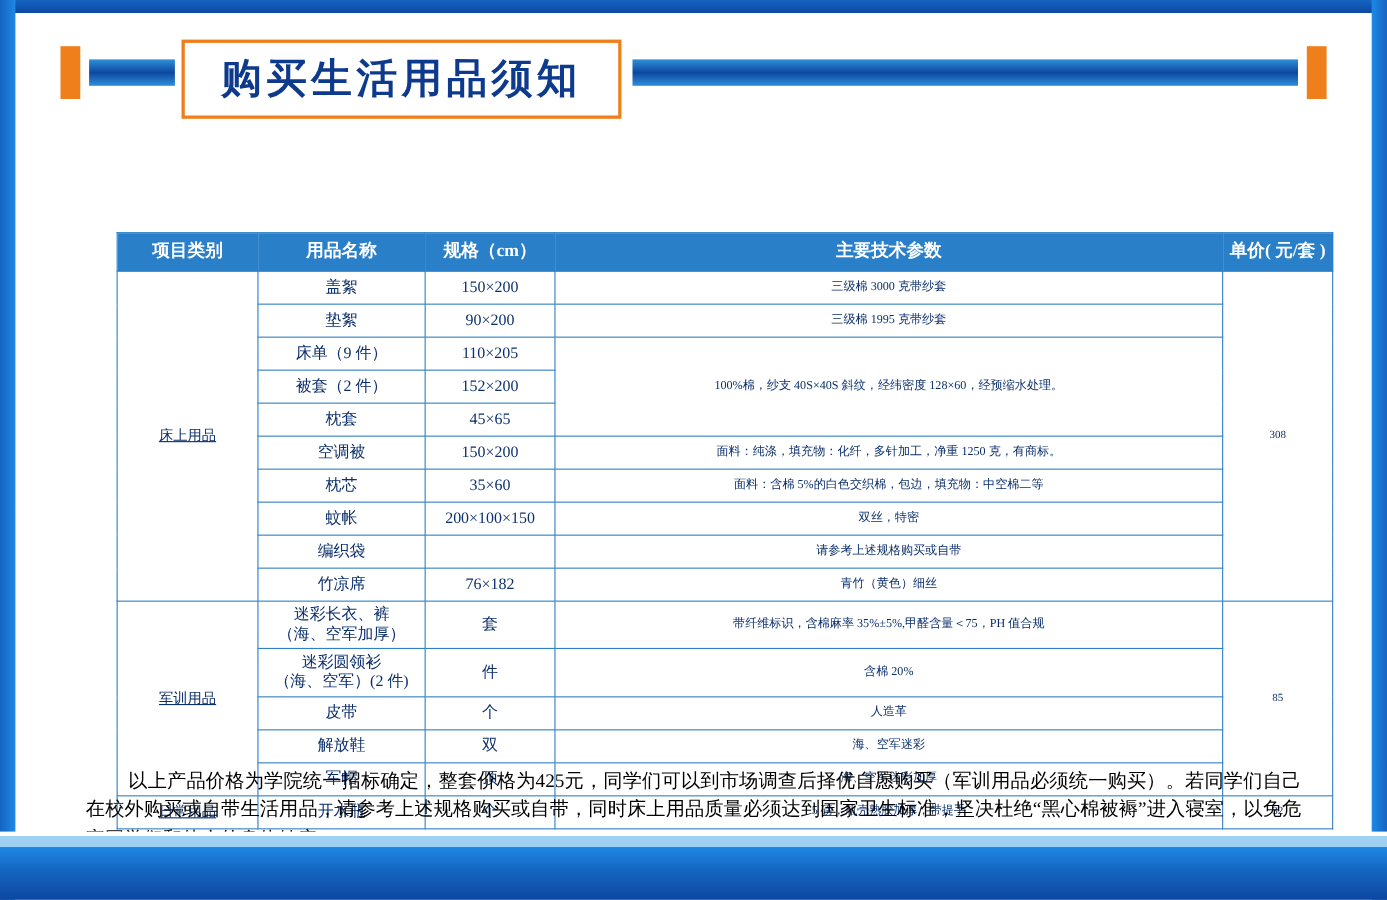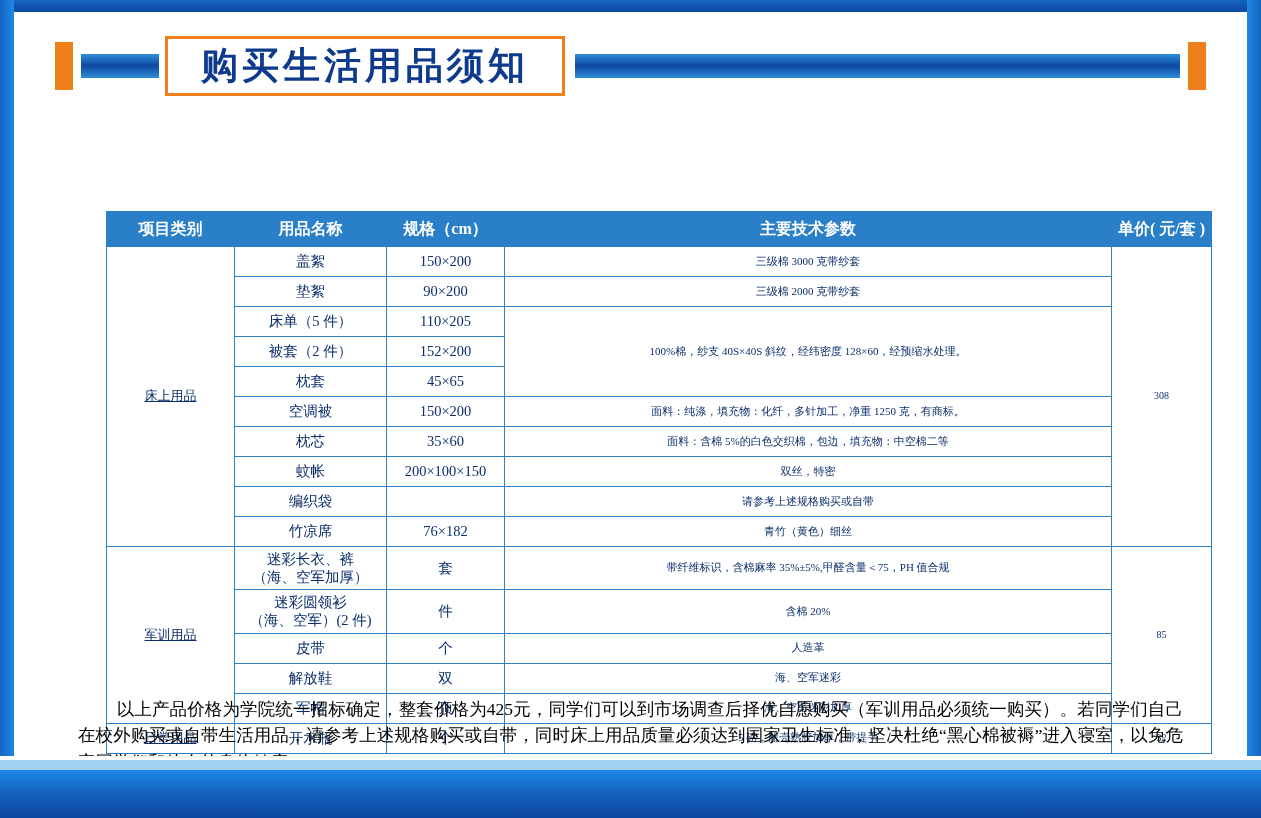--- a/index.html
+++ b/index.html
@@ -94,21 +94,21 @@
     position: absolute;
     left: 520px; right: 26px; top: 18px;
     height: 24px;
     background: linear-gradient(to bottom, #2f8fd8 0%, #0d47a1 50%, #2f8fd8 100%);
   }
   .title-box {
     position: absolute;
     left: 110px;
     top: 0;
     width: 400px;
-    height: 60px;
+    height: 72px;
     border: 3px solid #ef7f1a;
     box-sizing: border-box;
     background: #ffffff;
     display: flex;
     align-items: center;
     justify-content: center;
   }
   .title-text {
     font-family: "Liberation Serif", "DejaVu Serif", serif;
     font-size: 37px;
@@ -230,24 +230,24 @@
           <tr>
             <td class="cat" rowspan="10">床上用品</td>
             <td>盖絮</td>
             <td>150×200</td>
             <td class="tech">三级棉 3000 克带纱套</td>
             <td class="price" rowspan="10">308</td>
           </tr>
           <tr>
             <td>垫絮</td>
             <td>90×200</td>
-            <td class="tech">三级棉 2000 克带纱套</td>
-          </tr>
-          <tr>
-            <td>床单（5 件）</td>
+            <td class="tech">三级棉 1995 克带纱套</td>
+          </tr>
+          <tr>
+            <td>床单（9 件）</td>
             <td>110×205</td>
             <td class="tech" rowspan="3">100%棉，纱支 40S×40S 斜纹，经纬密度 128×60，经预缩水处理。</td>
           </tr>
           <tr>
             <td>被套（2 件）</td>
             <td>152×200</td>
           </tr>
           <tr>
             <td>枕套</td>
             <td>45×65</td>

